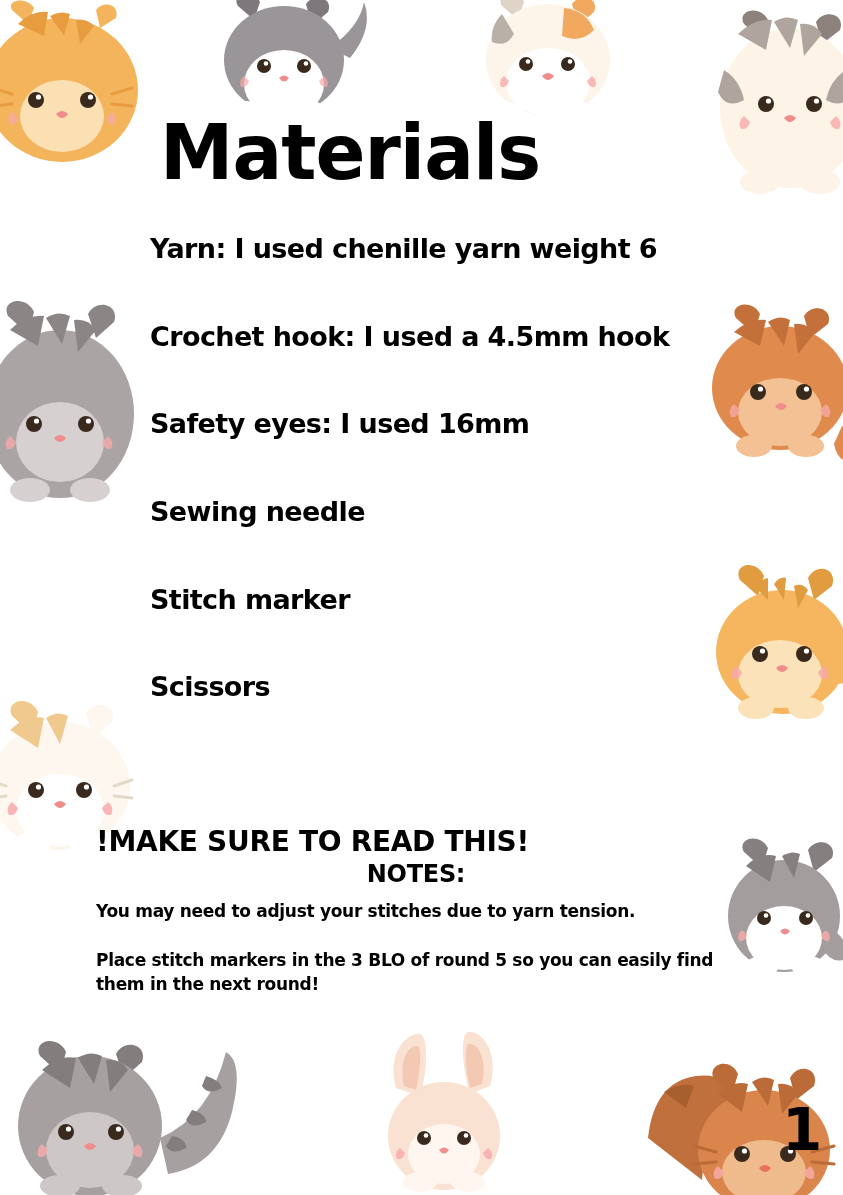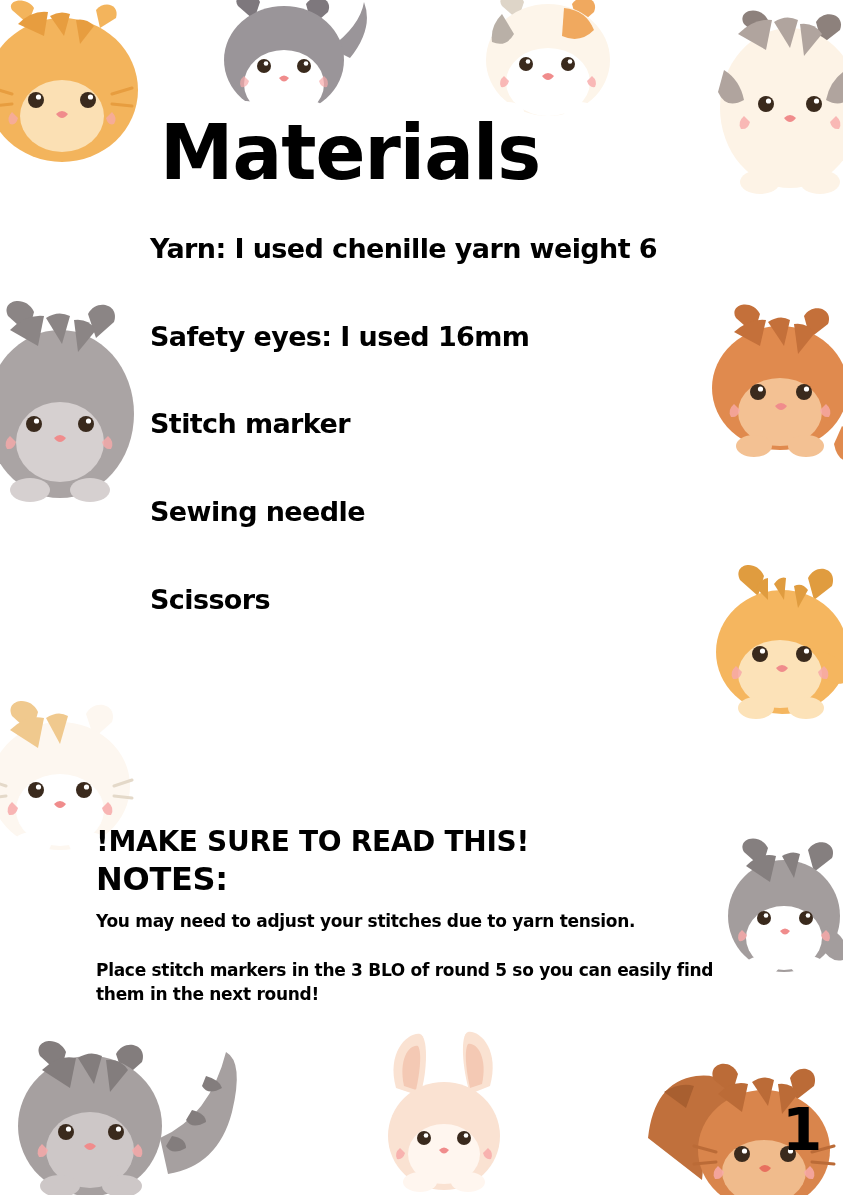--- a/index.html
+++ b/index.html
@@ -68,27 +68,28 @@
   }
   .notes-warning {
     font-size: 28px;
     font-weight: 700;
     color: #000;
     letter-spacing: -0.3px;
     line-height: 1.25;
     font-family: "DejaVu Sans", sans-serif;
   }
   .notes-label {
-    font-size: 32px;
+    font-size: 24px;
     font-weight: 700;
     color: #000;
     letter-spacing: -0.3px;
     line-height: 1.25;
     margin-bottom: 10px;
     font-family: "DejaVu Sans", sans-serif;
+    text-align: center;
   }
   .notes-para {
     font-size: 17px;
     font-weight: 700;
     color: #000;
     line-height: 1.45;
     letter-spacing: -0.3px;
     margin-bottom: 24px;
     font-family: "DejaVu Sans", sans-serif;
   }
@@ -379,23 +380,24 @@
       <path d="M70 100 l-22 -6 M70 110 l-22 2 M166 100 l22 -6 M166 110 l22 2" stroke="#bb6b37" stroke-width="3" fill="none" stroke-linecap="round"></path>
     </svg>
   </div>
 
   <div class="content">
 
     <div class="title">Materials</div>
 
     <div class="mat-list">
       <div class="mat-item">Yarn: I used chenille yarn weight 6</div>
+      <div class="mat-item">Crochet hook: I used a 4.5mm hook</div>
       <div class="mat-item">Safety eyes: I used 16mm</div>
+      <div class="mat-item">Sewing needle</div>
       <div class="mat-item">Stitch marker</div>
-      <div class="mat-item">Sewing needle</div>
       <div class="mat-item">Scissors</div>
     </div>
 
     <div class="notes-block">
       <div class="notes-warning">!MAKE SURE TO READ THIS!</div>
       <div class="notes-label">NOTES:</div>
       <div class="notes-para">You may need to adjust your stitches due to yarn tension.</div>
       <div class="notes-para">Place stitch markers in the 3 BLO of round 5 so you can easily find them in the next round!</div>
     </div>
 

